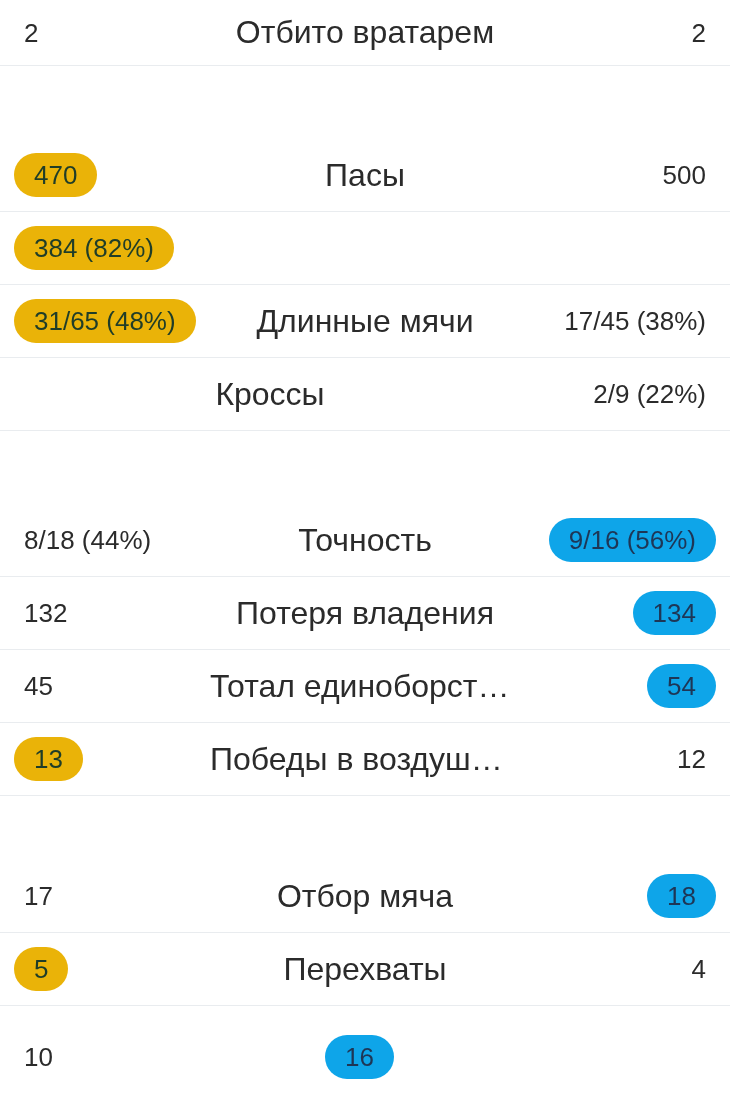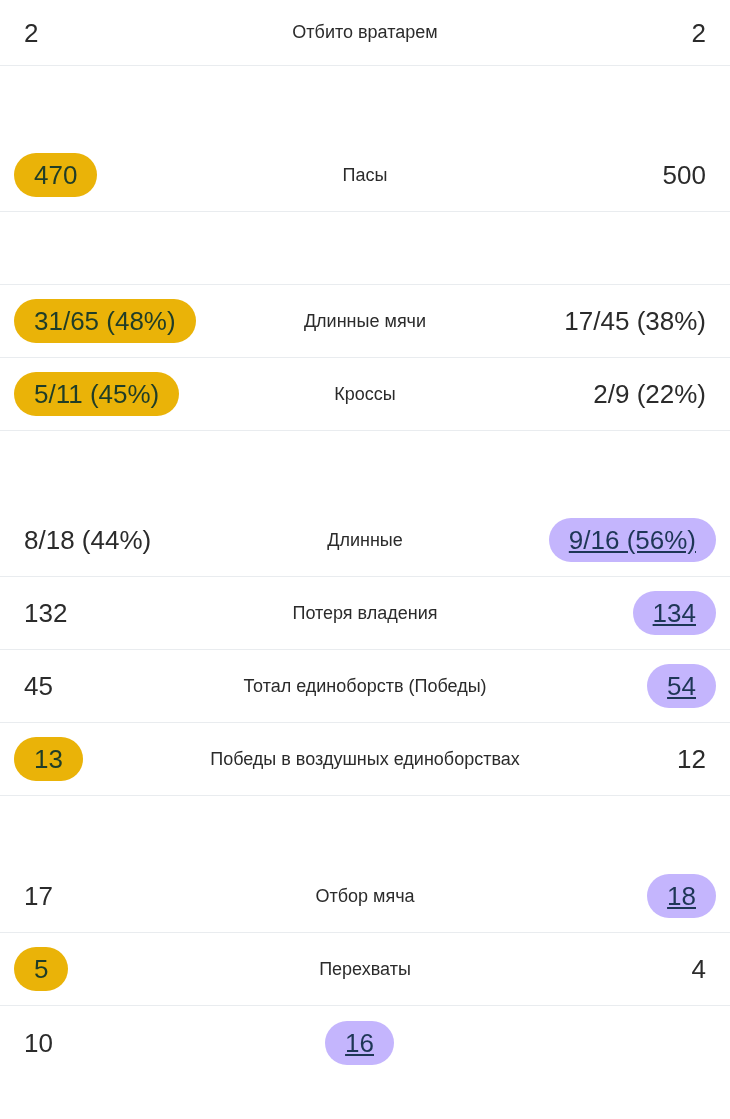--- a/index.html
+++ b/index.html
@@ -21,20 +21,21 @@
   .stat-row {
     display: flex;
     align-items: center;
     height: 73px;
     box-sizing: border-box;
     border-bottom: 1px solid #e9ecef;
     padding: 0 14px;
   }
   .stat-row.no-border {
     border-bottom: none;
+    align-items: flex-end;
   }
   .spacer {
     height: 73px;
     width: 100%;
   }
   .spacer.small {
     height: 64px;
   }
   .side {
     flex: 0 0 190px;
@@ -45,21 +46,21 @@
   }
   .side.home {
     justify-content: flex-start;
   }
   .side.away {
     justify-content: flex-end;
   }
   .label {
     flex: 1 1 auto;
     text-align: center;
-    font-size: 18px;
+    font-size: 32px;
     color: #2b2b2b;
     white-space: nowrap;
     overflow: hidden;
     text-overflow: ellipsis;
     padding: 0 6px;
   }
   .val {
     display: inline-block;
     padding: 9px 20px;
     border-radius: 24px;
@@ -70,23 +71,22 @@
   .val.plain {
     padding-left: 10px;
     padding-right: 10px;
     background: transparent;
   }
   .val.green {
     background: #eab308;
     color: #1f3d28;
   }
   .val.blue {
-    background: #c4b5fd;
+    background: #0ea5e9;
     color: #1e3656;
-    text-decoration: underline;
   }
   .top-row {
     height: 66px;
     border-bottom: 1px solid #e9ecef;
   }
 </style>
 </head>
 <body>
 
 <div class="stats-page">
@@ -107,49 +107,49 @@
     <div class="side home">
       <span class="val green">470</span>
     </div>
     <div class="label">Пасы</div>
     <div class="side away">
       <span class="val plain">500</span>
     </div>
   </div>
 
   <div class="stat-row">
+    <div class="side home">
+      <span class="val green">384 (82%)</span>
+    </div>
   </div>
 
   <div class="stat-row">
     <div class="side home">
       <span class="val green">31/65 (48%)</span>
     </div>
     <div class="label">Длинные мячи</div>
     <div class="side away">
       <span class="val plain">17/45 (38%)</span>
     </div>
   </div>
 
   <div class="stat-row">
-    <div class="side home">
-      <span class="val green">5/11 (45%)</span>
-    </div>
     <div class="label">Кроссы</div>
     <div class="side away">
       <span class="val plain">2/9 (22%)</span>
     </div>
   </div>
 
   <div class="spacer"></div>
 
   <div class="stat-row">
     <div class="side home">
       <span class="val plain">8/18 (44%)</span>
     </div>
-    <div class="label">Длинные</div>
+    <div class="label">Точность</div>
     <div class="side away">
       <span class="val blue">9/16 (56%)</span>
     </div>
   </div>
 
   <div class="stat-row">
     <div class="side home">
       <span class="val plain">132</span>
     </div>
     <div class="label">Потеря владения</div>

